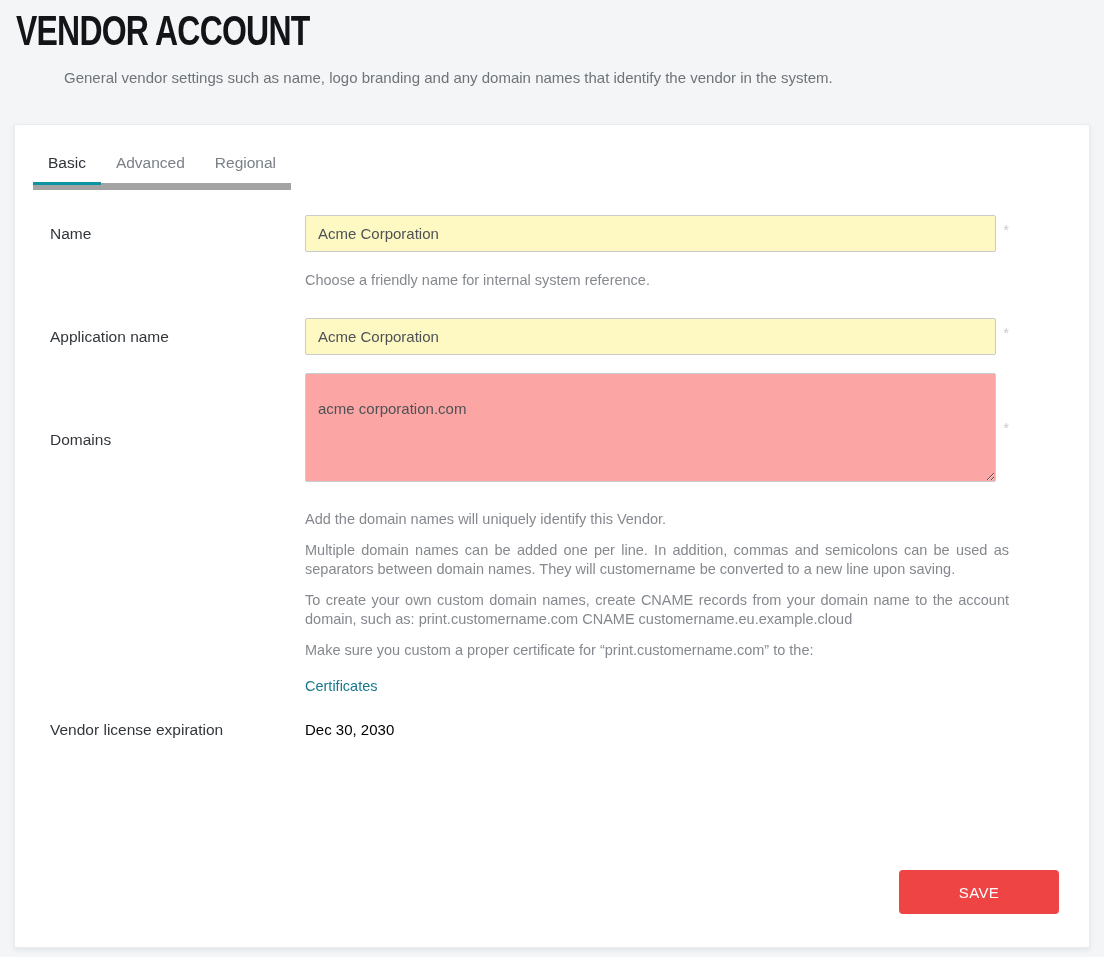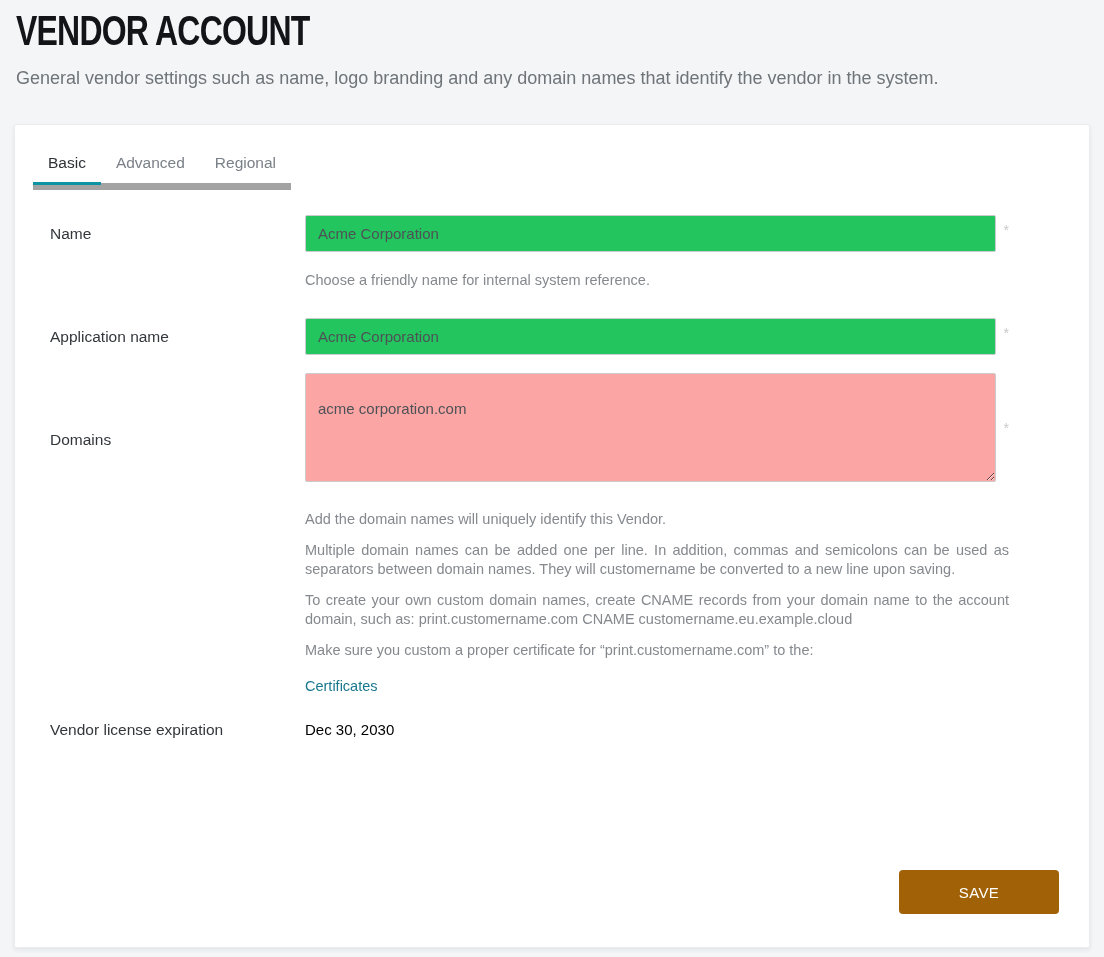--- a/index.html
+++ b/index.html
@@ -18,23 +18,24 @@
     font-weight: 700;
     letter-spacing: -1px;
     color: #121417;
     transform: scale(0.78, 1.04);
     transform-origin: left center;
     white-space: nowrap;
     line-height: 48px;
   }
   .page-subtitle {
     margin-top: 14px;
-    font-size: 18px;
+    font-size: 15px;
     line-height: 20px;
     color: #6f7479;
+    margin-left: 48px;
   }
 
   
   .panel {
     position: relative;
     margin: 36px 14px 0 14px;
     height: 824px;
     background: #ffffff;
     border: 1px solid #eaecee;
     border-radius: 2px;
@@ -79,21 +80,21 @@
   }
   .row-label.h-input { height: 37px; }
   .row-label.h-area { height: 133px; }
   .row-field { width: 704px; }
   .control-line { display: flex; }
   .text-input {
     flex: 1;
     height: 37px;
     border: 1px solid #c9cbcd;
     border-radius: 2px;
-    background: #22c55e;
+    background: #fef9c3;
     padding: 0 12px;
     font-family: "Liberation Sans", sans-serif;
     font-size: 15px;
     color: #4e5256;
     outline: none;
   }
   .area-input {
     flex: 1;
     height: 109px;
     border: 1px solid #c9cbcd;
@@ -148,21 +149,21 @@
     color: #000000;
   }
 
   
   .save-button {
     position: absolute;
     right: 30px;
     bottom: 33px;
     width: 160px;
     height: 44px;
-    background: #a16207;
+    background: #ef4444;
     color: #ffffff;
     border: none;
     border-radius: 4px;
     font-family: "Liberation Sans", sans-serif;
     font-size: 15px;
     letter-spacing: 0.4px;
     cursor: pointer;
   }
 </style>
 </head>

